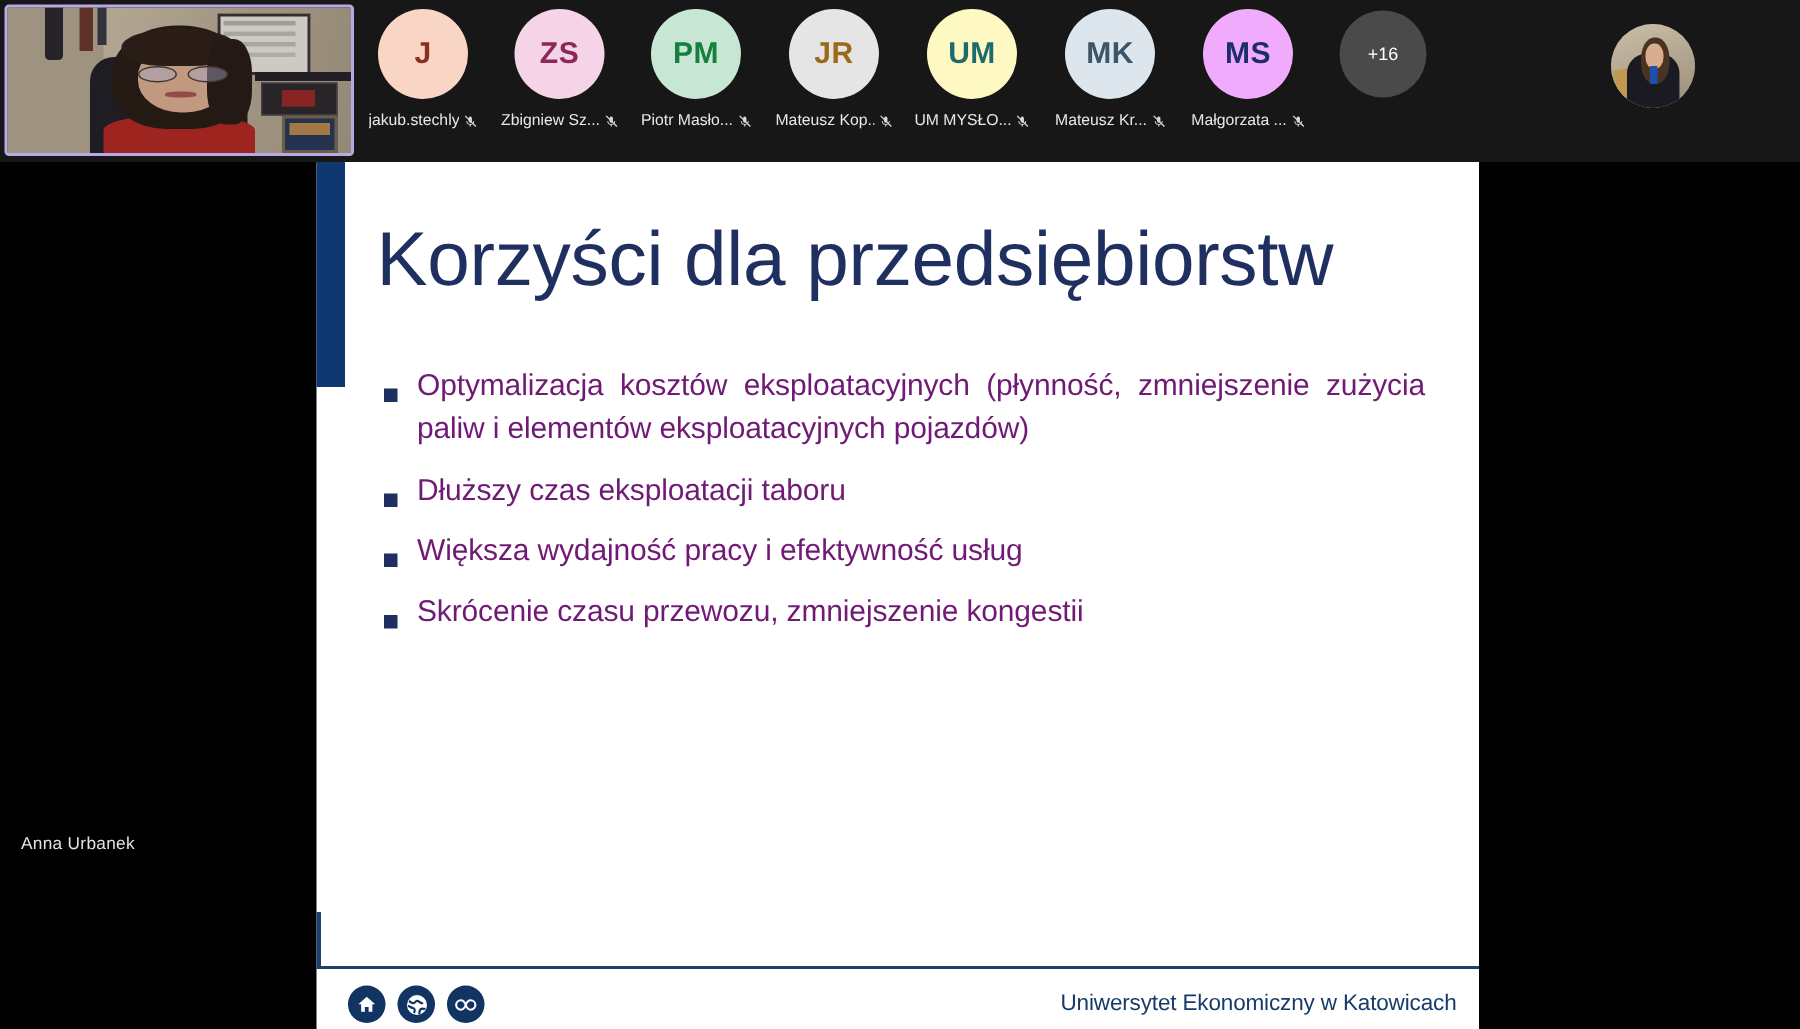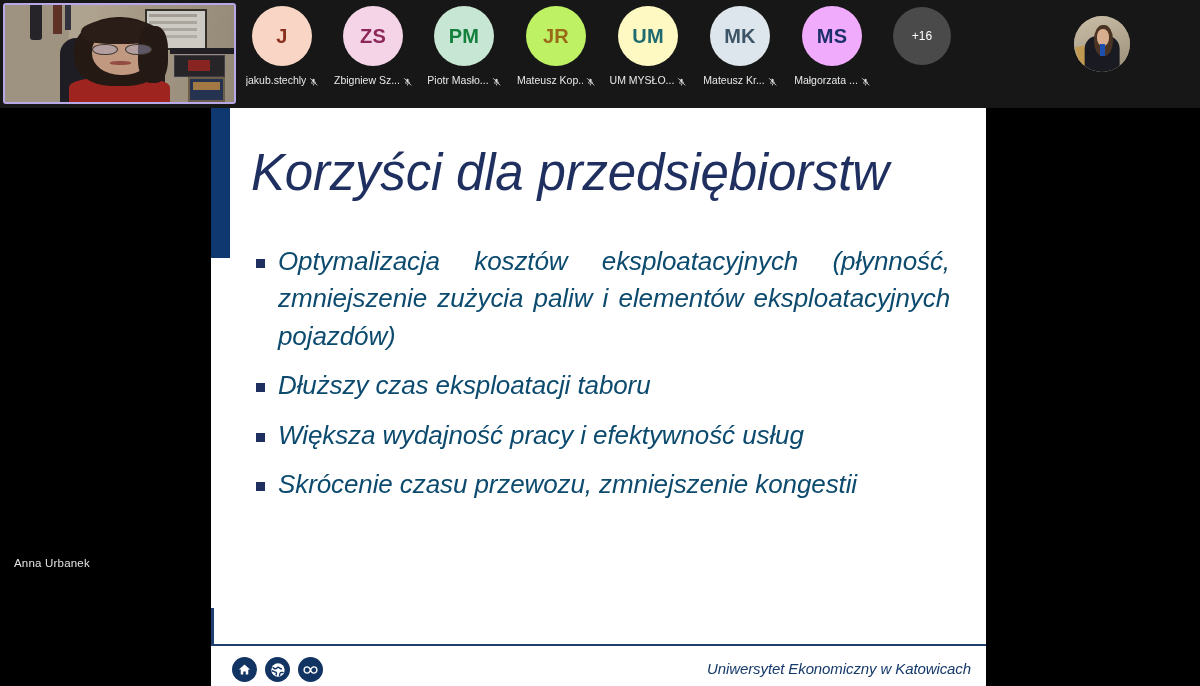--- a/index.html
+++ b/index.html
@@ -76,36 +76,35 @@
   .hostcam .hh { position:absolute; left:36%; top:16%; width:34%; height:56%; background:#4a3322; border-radius:46%; }
   .hostcam .hf { position:absolute; left:41%; top:24%; width:22%; height:30%; background:#d8ae8e; border-radius:46%; }
   .hostcam .ht { position:absolute; left:47%; top:50%; width:9%; height:22%; background:#1c4fb0; }
   .hostcam .hc { position:absolute; left:6%; top:54%; width:22%; height:34%; background:#c19a52; transform:rotate(-12deg); }
 
   
   .stage { position:absolute; left:0; top:108px; width:1200px; height:578px; background:#000; }
   .slide {
     position:absolute; left:211px; top:0; width:775px; height:578px;
     background:#ffffff;
-    font-style:italic;
   }
   .accentbar { position:absolute; left:0; top:0; width:19px; height:150px; background:#0f3870; }
   .slide-title {
     position:absolute; left:40px; top:38px; width:700px;
     color:#1f2f5f; font-size:51px; font-weight:400; line-height:1.05;
     letter-spacing:-.2px; white-space:nowrap;
   }
   .bullets { position:absolute; left:39px; top:135px; width:700px; }
   .bullet { display:flex; margin-bottom:12px; }
   .bsq {
     flex:0 0 auto; width:9px; height:9px; background:#1f2f5f;
     margin:16px 13px 0 6px;
   }
   .btext {
-    color:#0c4a6e; font-size:26px; line-height:1.44; text-align:justify;
+    color:#701a75; font-size:20px; line-height:1.44; text-align:justify;
     text-justify:inter-word; letter-spacing:-.1px;
   }
   .btext.one-line { text-align:left; }
 
   .footline { position:absolute; left:0; top:536px; width:775px; height:1.5px; background:#1f3f6f; }
   .footedge { position:absolute; left:0; top:500px; width:3px; height:36px; background:#1f3f6f; }
   .footicons { position:absolute; left:21px; top:549px; display:flex; gap:8px; }
   .ficon {
     width:25px; height:25px; border-radius:50%; background:#123463;
     display:flex; align-items:center; justify-content:center;
@@ -195,21 +194,21 @@
           <span class="mic">
             <svg viewBox="0 0 24 24" width="9" height="12">
                 <path d="M12 3a3 3 0 0 0-3 3v5a3 3 0 0 0 6 0V6a3 3 0 0 0-3-3zm7 8h-1.6a5.4 5.4 0 0 1-10.8 0H5a7 7 0 0 0 6 6.9V21h2v-3.1A7 7 0 0 0 19 11z" fill="#d8d8d8"></path>
                 <path d="M3 2l19 19" stroke="#d8d8d8" stroke-width="2.4" fill="none"></path>
               </svg>
           </span>
         </div>
       </div>
 
       <div class="pill" style="left:274px">
-        <div class="bubble" style="background:#bef264;color:#9a6a18">JR</div>
+        <div class="bubble" style="background:#e5e5e5;color:#9a6a18">JR</div>
         <div class="plabel">
           <span class="pname">Mateusz Kop...</span>
           <span class="mic">
             <svg viewBox="0 0 24 24" width="9" height="12">
                 <path d="M12 3a3 3 0 0 0-3 3v5a3 3 0 0 0 6 0V6a3 3 0 0 0-3-3zm7 8h-1.6a5.4 5.4 0 0 1-10.8 0H5a7 7 0 0 0 6 6.9V21h2v-3.1A7 7 0 0 0 19 11z" fill="#d8d8d8"></path>
                 <path d="M3 2l19 19" stroke="#d8d8d8" stroke-width="2.4" fill="none"></path>
               </svg>
           </span>
         </div>
       </div>

